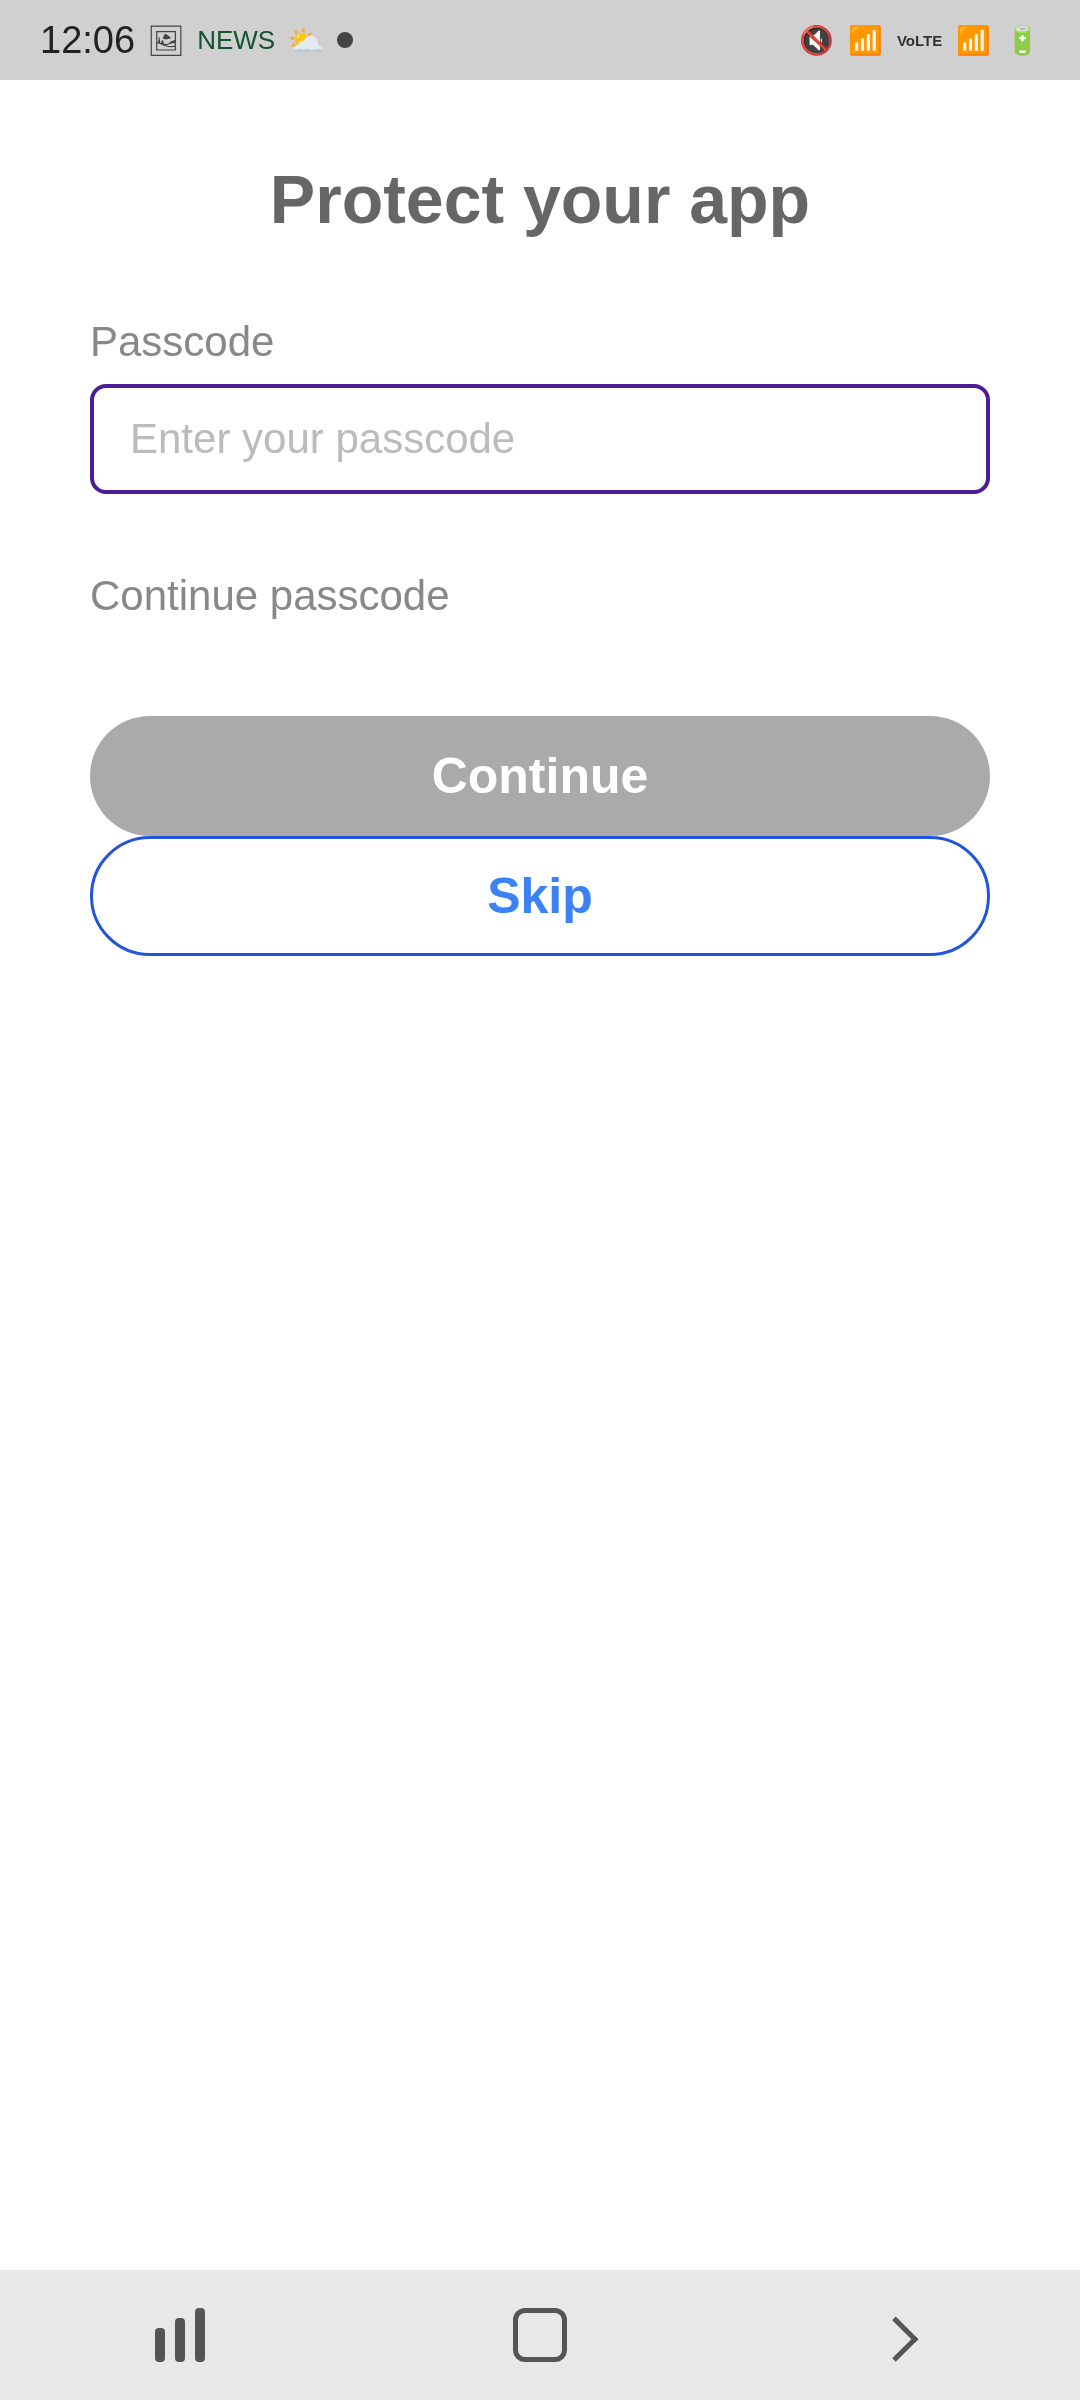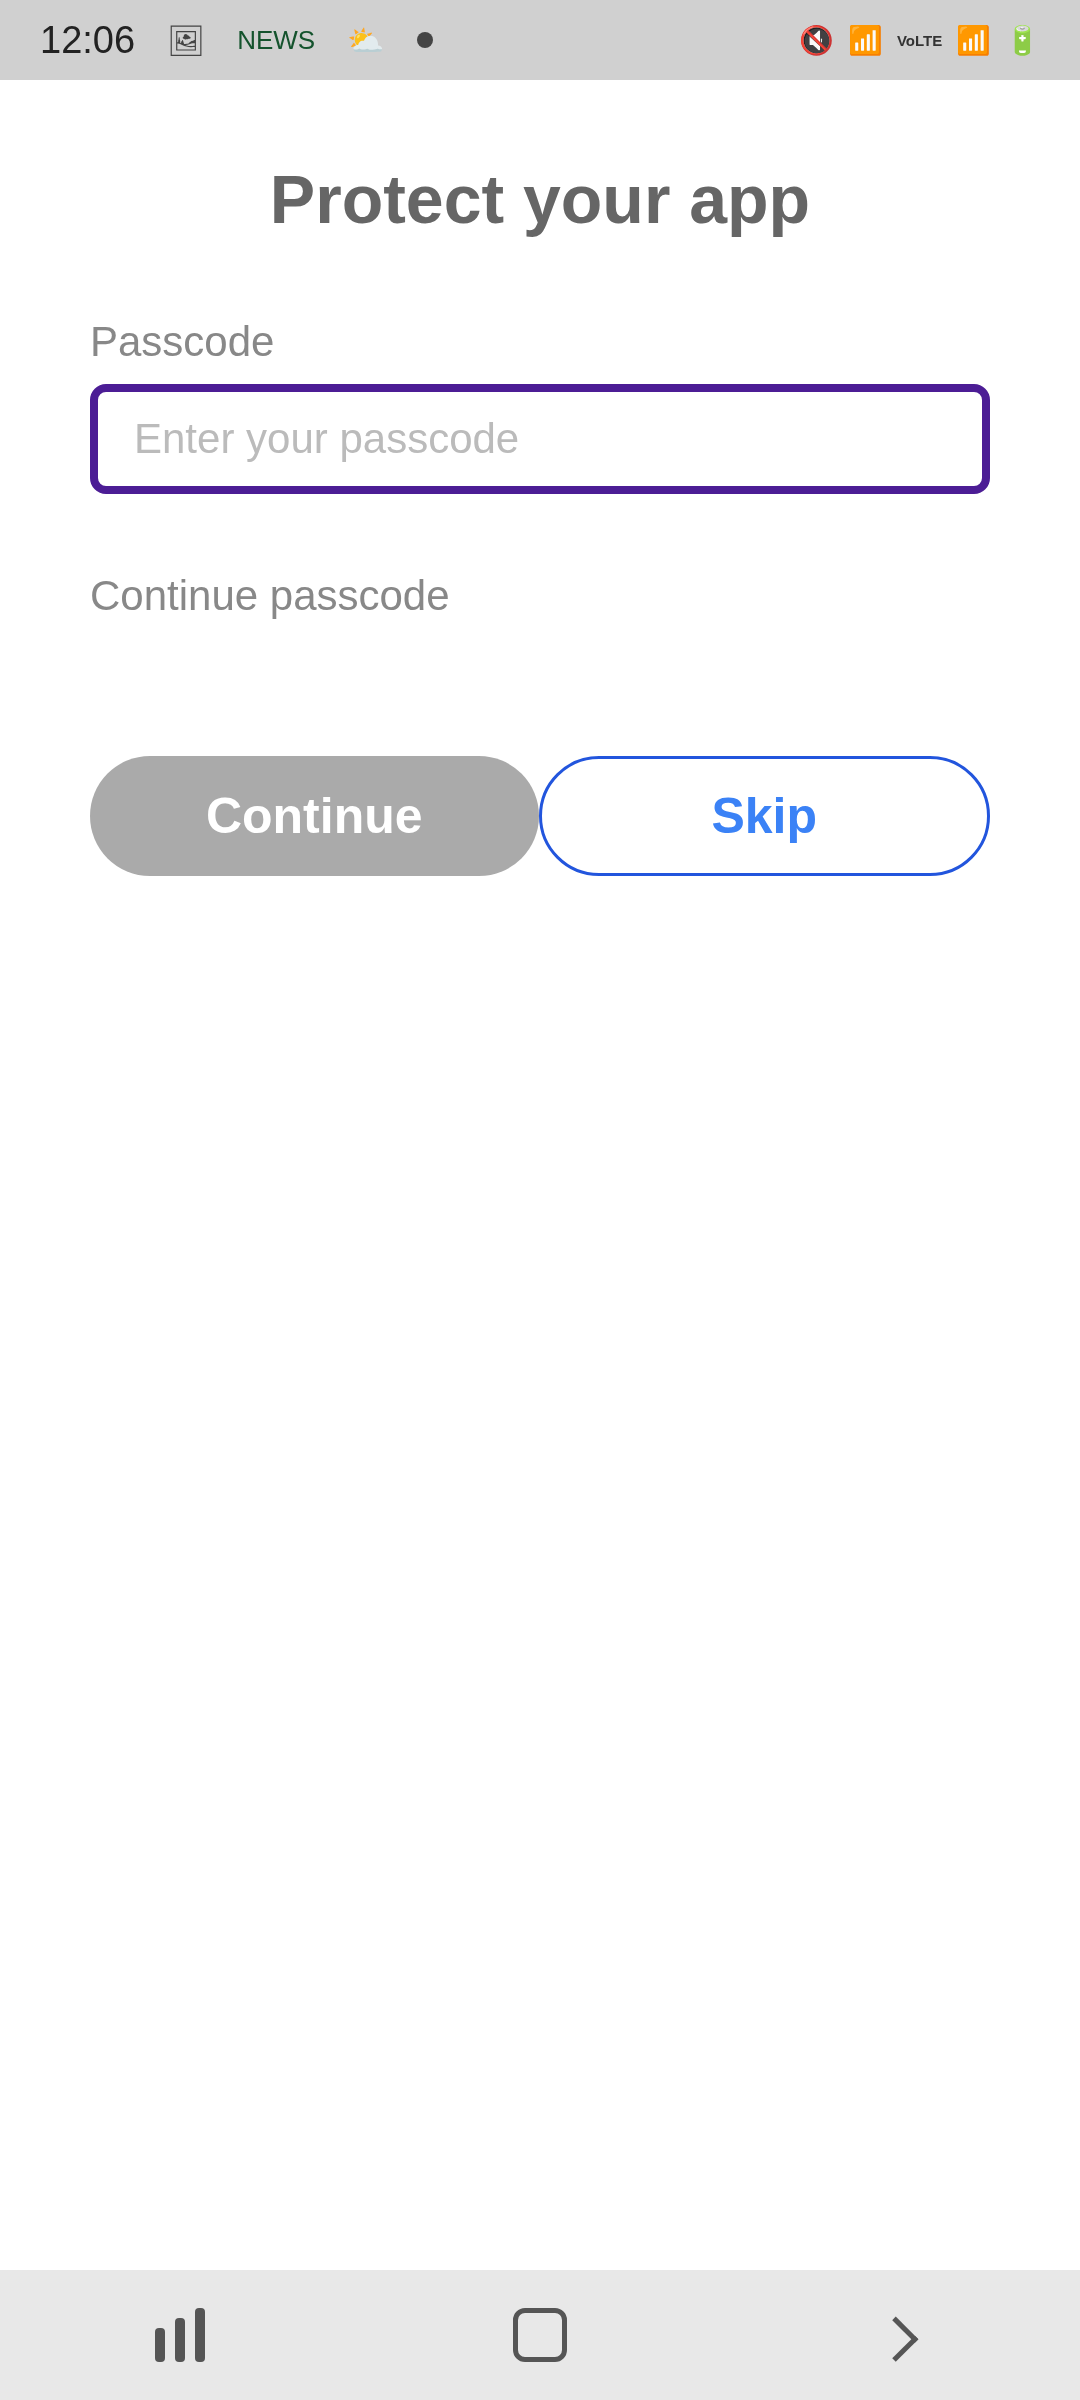--- a/index.html
+++ b/index.html
@@ -27,21 +27,21 @@
       display: flex;
       align-items: center;
       justify-content: space-between;
       padding: 0 40px;
       flex-shrink: 0;
     }
 
     .status-bar-left {
       display: flex;
       align-items: center;
-      gap: 32px;
+      gap: 12px;
     }
 
     .status-time {
       font-size: 38px;
       font-weight: 500;
       color: #222;
     }
 
     .status-icon {
       font-size: 30px;
@@ -85,38 +85,37 @@
     .form-label {
       font-size: 42px;
       color: #888888;
       margin-bottom: 18px;
       display: block;
     }
 
     .form-input {
       width: 100%;
       height: 110px;
-      border: 8px solid #4c1d95;
+      border: 4px solid #4c1d95;
       border-radius: 16px;
       padding: 0 36px;
       font-size: 42px;
       color: #333;
       background: #fff;
       outline: none;
     }
 
     .form-input::placeholder {
       color: #bbbbbb;
     }
 
     .buttons-section {
       width: 100%;
-      margin-top: 40px;
-      display: flex;
-      flex-direction: row;
+      display: flex;
+      flex-direction: column;
     }
 
     .btn-continue {
       width: 100%;
       height: 120px;
       background: #aaaaaa;
       border: none;
       border-radius: 60px;
       font-size: 50px;
       font-weight: 700;

